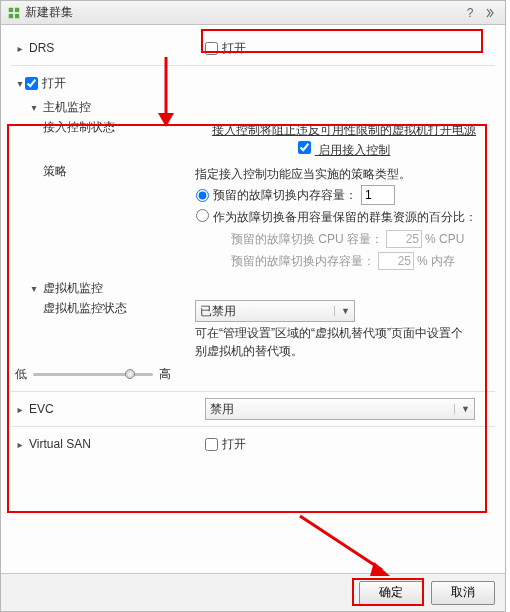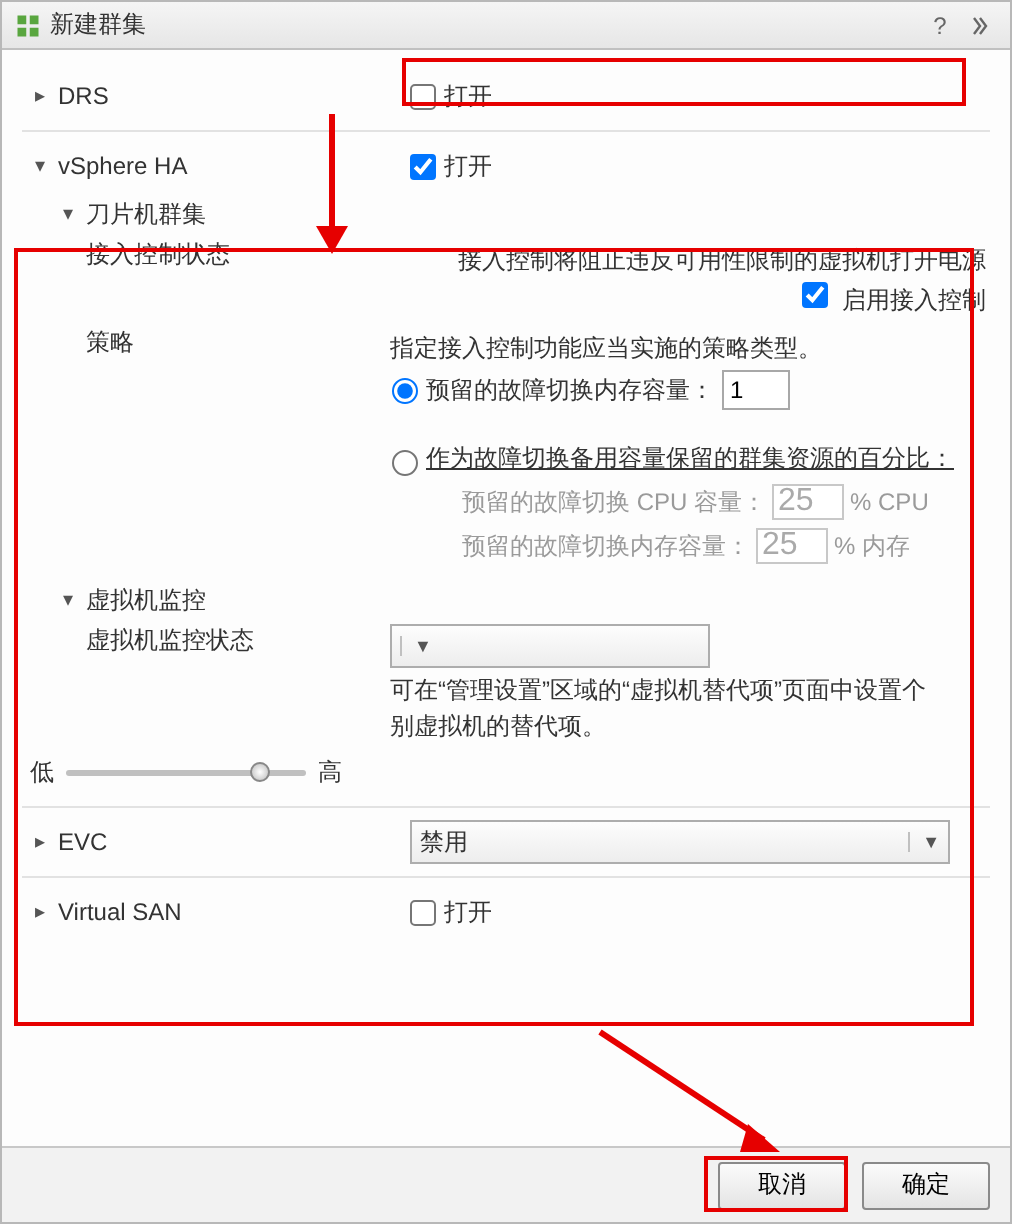--- a/index.html
+++ b/index.html
@@ -35,21 +35,21 @@
   }
   input[type=number] {
     height: 20px; width: 34px; border: 1px solid #a8a8a8; font-size: 12px; text-align: left; padding-left:3px;
   }
   .loc-icon { width: 14px; height: 14px; margin-right: 4px; }
   .checkbox { width: 13px; height: 13px; margin: 0 4px 0 0; }
   .hl-red { position: absolute; border: 2px solid #e60000; pointer-events: none; }
   .desc { color: #333; padding: 2px 0 2px 0; font-size: 12px; line-height: 1.5; }
   .radio { margin: 0 4px 0 18px; }
   .gray-text { color: #9a9a9a; }
-  .pct-input { width: 36px; height: 18px; border: 1px solid #c8c8c8; color: #aaa; background: #fff; text-align: left; font-size: 16px; margin: 0 3px; }
+  .pct-input { width: 36px; height: 18px; border: 1px solid #c8c8c8; color: #aaa; background: #fff; text-align: right; font-size: 12px; margin: 0 3px; }
   .dropdown {
     display: inline-flex; align-items: center; height: 22px;
     border: 1px solid #adadad; background: linear-gradient(#fdfdfd,#ededed);
     min-width: 160px; padding: 0 4px; cursor: pointer;
   }
   .dropdown .dd-text { flex: 1; }
   .dropdown .dd-arrow { border-left: 1px solid #c0c0c0; padding-left: 6px; color: #555; font-size: 9px; }
   .slider { position: relative; width: 120px; height: 14px; }
   .slider-track { position: absolute; top: 6px; left: 0; right: 0; height: 3px; background: #c0c0c0; border-radius: 2px; }
   .slider-thumb { position: absolute; top: 2px; width: 10px; height: 10px; background: radial-gradient(#fff,#bbb); border: 1px solid #888; border-radius: 50%; }
@@ -95,54 +95,53 @@
         <span class="value">
           <input type="checkbox" class="checkbox" style="">
           <span>打开</span>
         </span>
       </div>
     </div>
 
     <div class="section">
       <div class="row">
         <span class="expander">▾</span>
-        <span class="label">vSphere HA</span>
         <span class="value">
           <input type="checkbox" class="checkbox" checked="" style="">
           <span>打开</span>
         </span>
       </div>
 
 
       <div class="row">
         <span class="expander" style="margin-left:14px;">▾</span>
-        <span class="label" style="width:166px;">刀片机群集</span>
+        <span class="label" style="width:166px;">主机监控</span>
       </div>
 
       <div class="row" style="align-items:flex-start;">
         <span class="label sub">接入控制状态</span>
-        <span class="value" style="flex-direction:column; align-items:flex-end;">
+        <span class="value" style="flex-direction:column; align-items:center;text-decoration:underline;">
           <span class="desc">接入控制将阻止违反可用性限制的虚拟机打开电源</span>
           <span>
             <input type="checkbox" class="checkbox" checked="" style="">
             <span>启用接入控制</span>
           </span>
         </span>
       </div>
 
       <div class="row" style="align-items:flex-start; margin-top:4px;">
         <span class="label sub">策略</span>
         <span class="value" style="flex-direction:column; align-items:flex-start;">
           <span class="desc">指定接入控制功能应当实施的策略类型。</span>
           <span style="display:flex; align-items:center;">
             <input type="radio" name="pol" class="radio" style="margin-left: 1px;" checked="">
             <span>预留的故障切换内存容量：</span>
             <input type="number" style="margin-left: 4px;" value="1">
           </span>
-          <span style="display:flex; align-items:flex-end; margin-top:16px;text-decoration:underline;">
+          <span style="display:flex; align-items:flex-start; margin-top:4px;">
             <input type="radio" name="pol" class="radio" style="margin-left: 1px;">
             <span>作为故障切换备用容量保留的群集资源的百分比：</span>
           </span>
           <span class="gray-text" style="display:flex; align-items:center; margin-top:4px; padding-left:36px;">
             <span>预留的故障切换 CPU 容量：</span>
             <input class="pct-input" disabled="" value="25" style="">
             <span>%  CPU</span>
           </span>
           <span class="gray-text" style="display:flex; align-items:center; margin-top:4px; padding-left:36px;">
             <span>预留的故障切换内存容量：</span>
@@ -153,20 +152,21 @@
       </div>
 
       <div class="row" style="margin-top:6px;">
         <span class="expander" style="margin-left:14px;">▾</span>
         <span class="label" style="width:166px;">虚拟机监控</span>
       </div>
       <div class="row" style="align-items:flex-start;">
         <span class="label sub">虚拟机监控状态</span>
         <span class="value" style="flex-direction:column; align-items:flex-start;">
           <span class="dropdown">
+            <span class="dd-text">已禁用</span>
             <span class="dd-arrow">▼</span>
           </span>
           <span class="desc" style="max-width:270px;">可在“管理设置”区域的“虚拟机替代项”页面中设置个别虚拟机的替代项。</span>
         </span>
       </div>
       <div class="row">
         <span class="value">
           <span>低</span>
           <span class="slider" style="margin:0 6px;">
             <span class="slider-track"></span>
@@ -204,22 +204,22 @@
     <div class="hl-red" style="left:200px; top:4px; width:282px; height:24px;"></div>
     <div class="hl-red" style="left:6px; top:99px; width:480px; height:389px;"></div>
 
     <svg class="arrow-ann" style="left:150px; top:30px;" width="30" height="76">
       <path d="M15 2 L15 62" stroke="#e60000" stroke-width="3"></path>
       <path d="M7 58 L15 72 L23 58 Z" fill="#e60000"></path>
     </svg>
   </div>
 
   <div class="footer">
+    <span class="btn">确定</span>
     <span class="btn">取消</span>
-    <span class="btn">确定</span>
   </div>
 </div>
 
 <svg class="arrow-ann" style="position:absolute; left:290px; top:510px;" width="110" height="78">
   <path d="M10 6 L92 60" stroke="#e60000" stroke-width="3"></path>
   <path d="M84 52 L100 66 L80 66 Z" fill="#e60000"></path>
 </svg>
 <div class="hl-red" style="position:absolute; left:352px; top:578px; width:72px; height:28px;"></div>
 
 </body></html>

